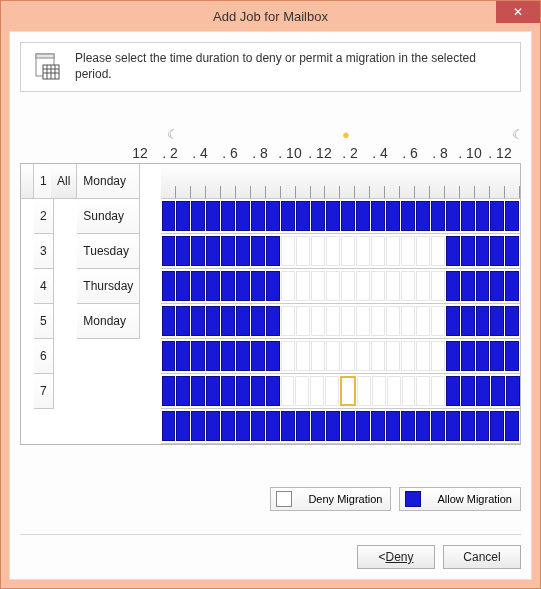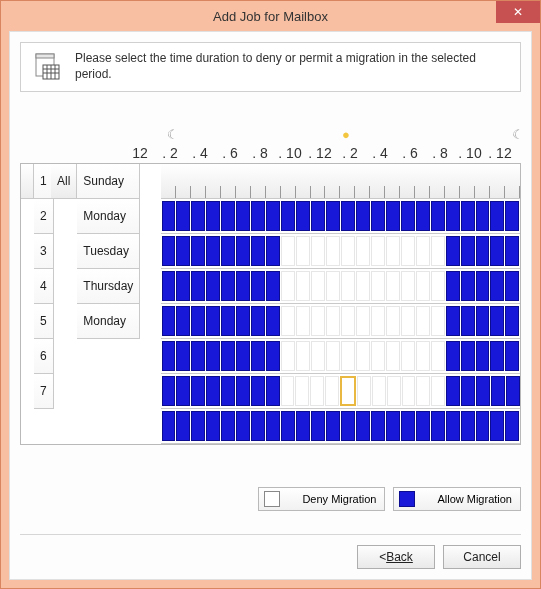--- a/index.html
+++ b/index.html
@@ -149,21 +149,21 @@
     right: 10px;
     display: flex;
     gap: 8px;
   }
   .legend-item {
     border: 1px solid #b9b9b9;
     background: linear-gradient(#fff,#f1f1f1);
     padding: 3px 8px 3px 5px;
     display: flex;
     align-items: center;
-    gap: 22px;
+    gap: 16px;
     font-size: 11px;
     cursor: pointer;
   }
   .swatch {
     width: 16px; height: 16px;
     border: 1px solid #888;
   }
   .swatch.deny { background: #fff; }
   .swatch.allow { background: #1818d8; border-color:#0c0c90; }
   .footer {
@@ -251,22 +251,22 @@
               <div class="rowcell" style="justify-content: center;">5</div>
               <div class="rowcell" style="justify-content: center;">6</div>
               <div class="rowcell" style="justify-content: center;">7</div>
             </div>
         </div>
         <div class="rowhead-col name-col">
           <div class="rowcell header">
             <span>All</span>
           </div>
           <div id="name-cells">
+              <div class="rowcell">Monday</div>
               <div class="rowcell">Sunday</div>
-              <div class="rowcell">Monday</div>
               <div class="rowcell">Tuesday</div>
               <div class="rowcell">Thursday</div>
               <div class="rowcell">Monday</div>
             </div>
         </div>
         <div class="grid-body">
           <div class="tick-row" id="tick-row">
               <div class="tick"></div>
               <div class="tick"></div>
               <div class="tick"></div>
@@ -485,19 +485,19 @@
         <div class="swatch deny"></div>
         <span>Deny Migration</span>
       </div>
       <div class="legend-item">
         <div class="swatch allow"></div>
         <span>Allow Migration</span>
       </div>
     </div>
 
     <div class="footer">
-      <button class="btn">&lt; <span class="underline-char">Back</span></button>
+      <button class="btn">&lt; <span class="underline-char">Deny</span></button>
       <button class="btn">
           <span>Cancel</span>
         </button>
     </div>
   </div>
 </div>
 
 </body></html>

